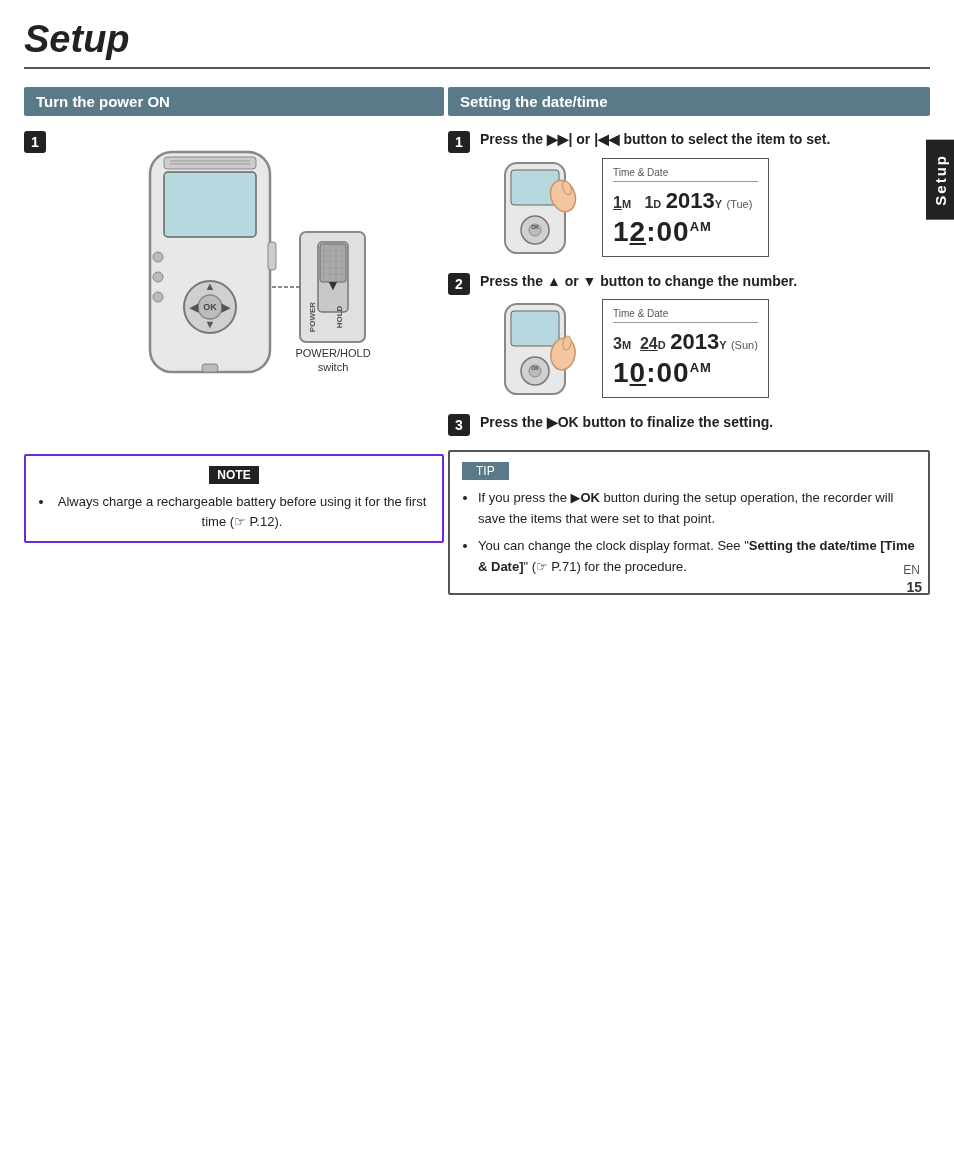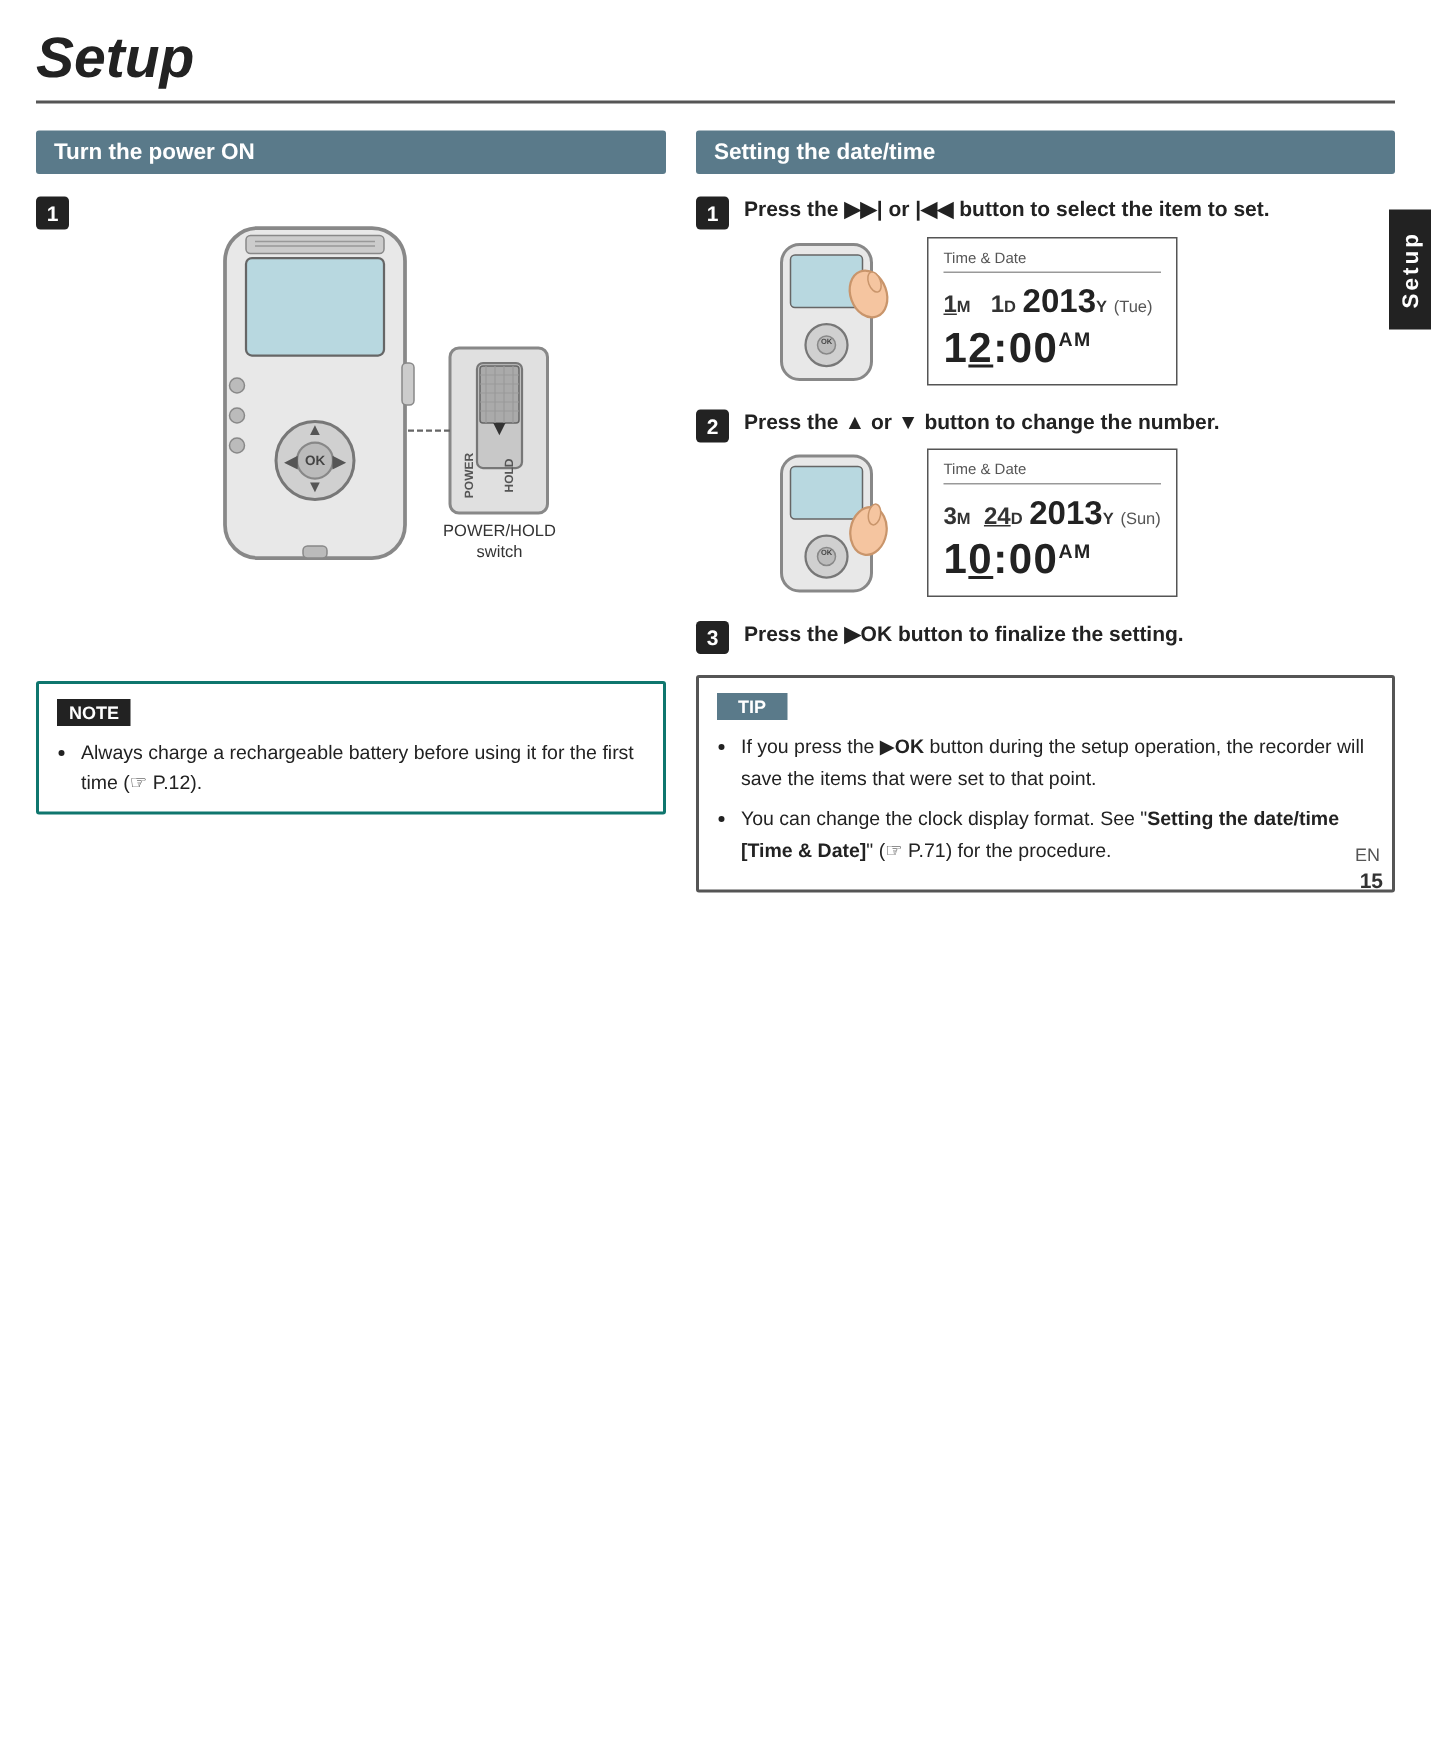--- a/index.html
+++ b/index.html
@@ -26,21 +26,21 @@
       color: #222;
       border-bottom: 2px solid #555;
       padding-bottom: 6px;
       margin-bottom: 18px;
       font-style: italic;
     }
 
     
     .two-col {
       display: flex;
-      gap: 20px;
+      gap: 4px;
     }
 
     .left-col {
       width: 420px;
       flex-shrink: 0;
     }
 
     .right-col {
       flex: 1;
     }
@@ -97,25 +97,26 @@
     
     .device-area {
       display: flex;
       justify-content: center;
       margin: 12px 0 8px 0;
       position: relative;
     }
 
     
     .note-box {
-      border: 2px solid #0f766e;
+      border: 2px solid #6d28d9;
       border-radius: 2px;
       padding: 10px 12px;
       margin-top: 12px;
       font-size: 13px;
+      text-align: center;
     }
 
     .note-label {
       background: #222;
       color: #fff;
       font-weight: bold;
       font-size: 12px;
       padding: 2px 8px;
       display: inline-block;
       margin-bottom: 8px;
@@ -208,21 +209,21 @@
       border: 2px solid #555;
       border-radius: 2px;
       padding: 10px 12px;
       margin-top: 10px;
       font-size: 13px;
     }
 
     .tip-label {
       background: #5a7a8a;
       color: #fff;
-      font-weight: bold;
+      font-weight: normal;
       font-size: 12px;
       padding: 2px 14px;
       display: inline-block;
       margin-bottom: 8px;
     }
 
     .tip-box ul {
       padding-left: 16px;
     }
 

